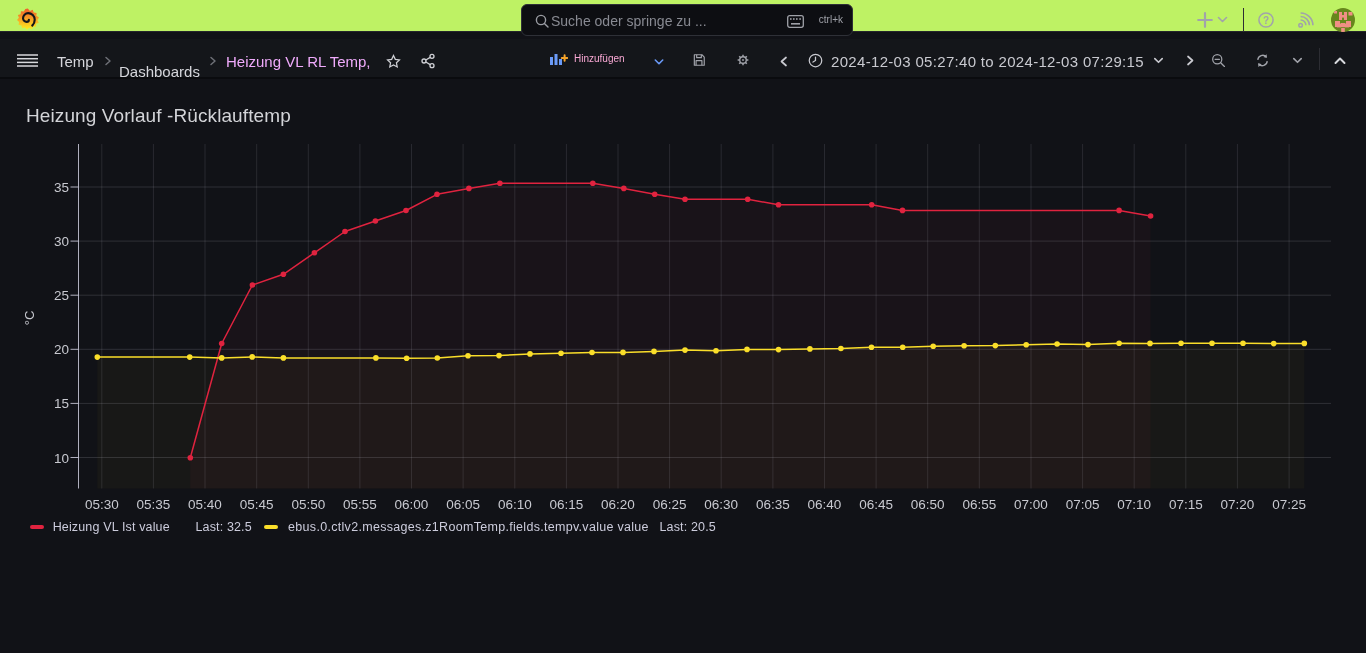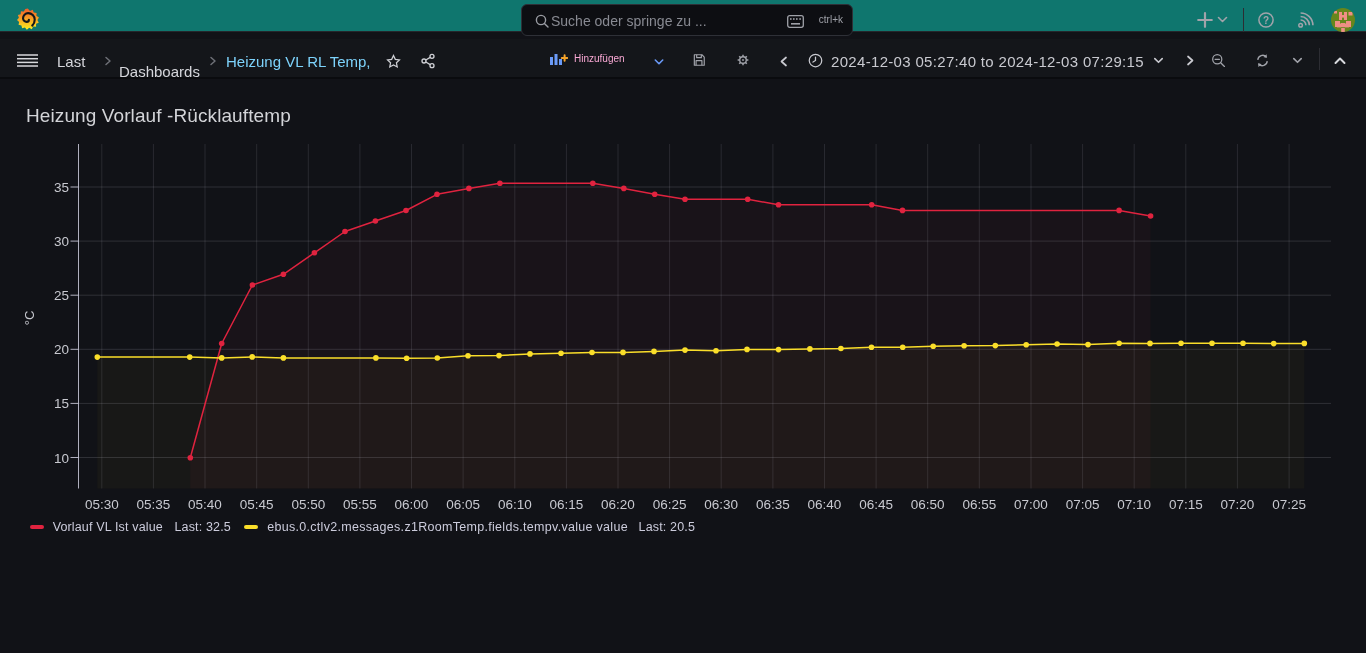--- a/index.html
+++ b/index.html
@@ -1,29 +1,29 @@
 <!DOCTYPE html>
 <html lang="de"><head>
 <meta charset="utf-8">
 <title>Grafana</title>
 <style>
   * { margin:0; padding:0; box-sizing:border-box; }
   html,body { width:1366px; height:653px; background:#111217; overflow:hidden;
                font-family:"Liberation Sans",sans-serif; }
   .abs { position:absolute; }
   #topbar { position:absolute; left:0; top:0; width:1366px; height:32px;
-             background:#0f766e; border-bottom:1px solid #25262b; }
+             background:#bef264; border-bottom:1px solid #25262b; }
   #toolbar { position:absolute; left:0; top:39px; width:1366px; height:40px;
               background:#14161a; border-bottom:2px solid #0a0b0e; }
   #search { position:absolute; left:521px; top:4px; width:332px; height:32px;
              background:#0d0e12; border:1px solid #2e3037; border-radius:6px; }
   #search .ph { position:absolute; left:29px; top:8px; font-size:14px; color:#888a92; }
   #search .kbd { position:absolute; right:9px; top:9px; font-size:10px; color:#9fa1a8; }
   .crumb { font-size:15px; color:#d5d6db; }
-  .crumb.dim { color:#7dd3fc; }
+  .crumb.dim { color:#f0abfc; }
   #title { position:absolute; left:26px; top:105px; font-size:19px; font-weight:400;
             color:#d3d4d8; letter-spacing:0.1px; }
   #legend { position:absolute; left:30px; top:520px; height:14px; font-size:12.5px; letter-spacing:0.15px;
              color:#ccccdc; }
   .pill { display:inline-block; width:14px; height:4px; border-radius:2px;
            vertical-align:2px; }
 </style>
 </head>
 <body>
 
@@ -99,21 +99,21 @@
 
 <div id="toolbar">
   <svg class="abs" style="left:17px;top:15px" width="21" height="13" viewBox="0 0 21 13">
     <g stroke="#d8d9dd" stroke-width="1.5">
       <line x1="0" y1="1" x2="21" y2="1"></line>
         <line x1="0" y1="4.7" x2="21" y2="4.7"></line>
       <line x1="0" y1="8.4" x2="21" y2="8.4"></line>
         <line x1="0" y1="12" x2="21" y2="12"></line>
     </g>
   </svg>
-  <span class="crumb abs" style="left:57px;top:14px">Last</span>
+  <span class="crumb abs" style="left:57px;top:14px">Temp</span>
   <svg class="abs" style="left:104px;top:17px" width="8" height="10" viewBox="0 0 8 10">
     <path d="M2 1.5 6 5 2 8.5" fill="none" stroke="#6e7077" stroke-width="1.5" stroke-linecap="round" stroke-linejoin="round"></path>
   </svg>
   <span class="crumb abs" style="left:119px;top:24px">Dashboards</span>
   <svg class="abs" style="left:209px;top:17px" width="8" height="10" viewBox="0 0 8 10">
     <path d="M2 1.5 6 5 2 8.5" fill="none" stroke="#6e7077" stroke-width="1.5" stroke-linecap="round" stroke-linejoin="round"></path>
   </svg>
   <span class="crumb dim abs" style="left:226px;top:14px">Heizung VL RL Temp,</span>
 
   <svg class="abs" style="left:386px;top:15px" width="15" height="15" viewBox="0 0 24 24">
@@ -326,18 +326,18 @@
 <text x="1082.6" y="508.7" text-anchor="middle" font-size="13.5" fill="#c8c9d0">07:05</text>
 <text x="1134.2" y="508.7" text-anchor="middle" font-size="13.5" fill="#c8c9d0">07:10</text>
 <text x="1185.8" y="508.7" text-anchor="middle" font-size="13.5" fill="#c8c9d0">07:15</text>
 <text x="1237.4" y="508.7" text-anchor="middle" font-size="13.5" fill="#c8c9d0">07:20</text>
 <text x="1289.1" y="508.7" text-anchor="middle" font-size="13.5" fill="#c8c9d0">07:25</text>
 <text x="34" y="318" font-size="13" fill="#c8c9d0" text-anchor="middle" transform="rotate(-90 34 318)">°C</text>
 </svg>
 
 <div id="legend">
   <span class="pill" style="background:#e0233f"></span>
-  <span style="margin-left:5px">Vorlauf VL Ist value</span>
-  <span style="margin-left:8px">Last: 32.5</span>
+  <span style="margin-left:5px">Heizung VL Ist value</span>
+  <span style="margin-left:22px">Last: 32.5</span>
   <span class="pill" style="background:#fade2a;margin-left:9px"></span>
   <span style="margin-left:6px;letter-spacing:0.3px">ebus.0.ctlv2.messages.z1RoomTemp.fields.tempv.value value</span>
   <span style="margin-left:7px">Last: 20.5</span>
 </div>
 
 </body></html>

